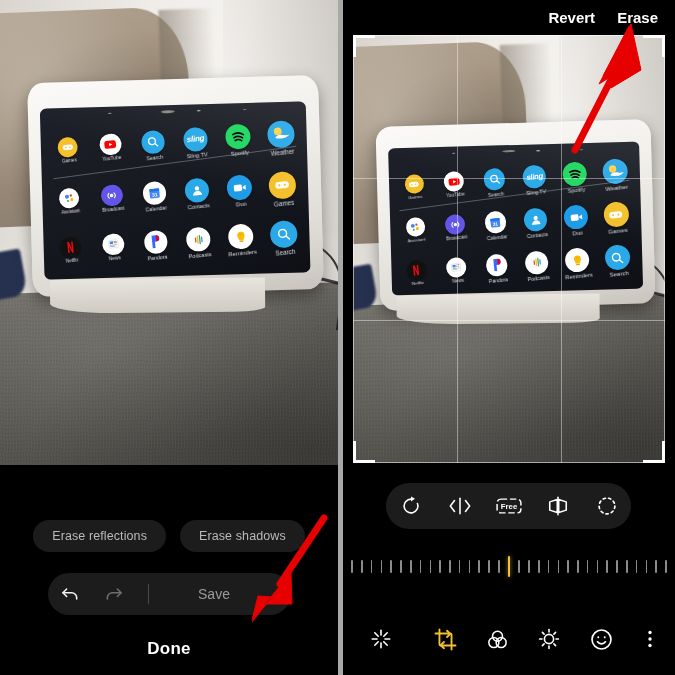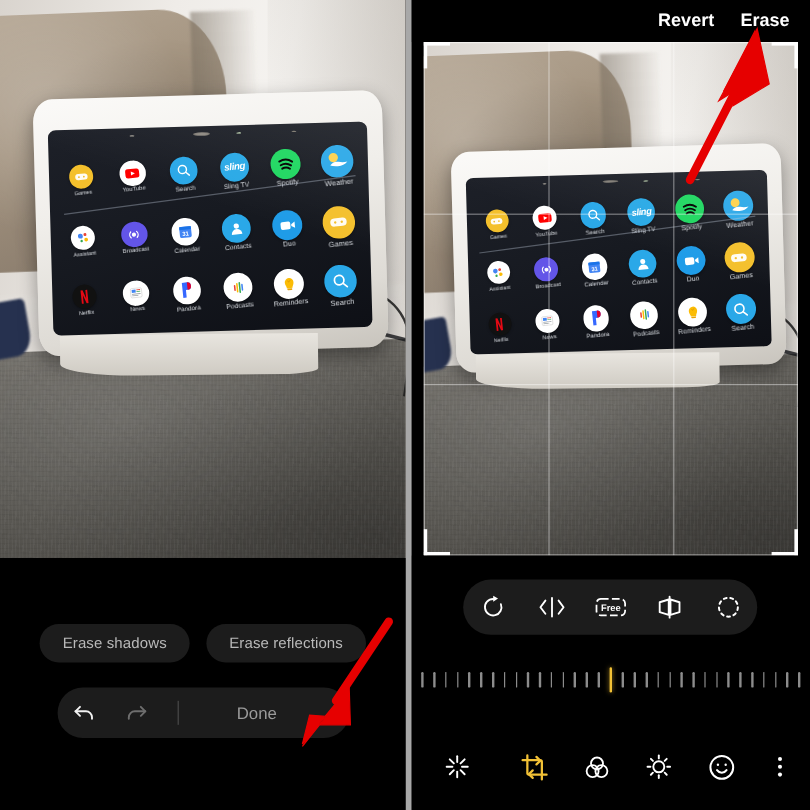--- a/index.html
+++ b/index.html
@@ -401,42 +401,43 @@
               </div>
             </div>
           <div class="screen-gloss"></div>
         </div>
       </div>
     </div>
 
     <div id="left-ui">
 
       <div class="chip-row">
+        <div class="chip">Erase reflections</div>
         <div class="chip">Erase shadows</div>
-        <div class="chip">Erase reflections</div>
       </div>
 
       <div class="tool-bar">
         <div class="tb-btn">
           <svg width="20" height="20" viewBox="0 0 24 24" fill="none" stroke="#f2f2f2" stroke-width="1.9" stroke-linecap="round" stroke-linejoin="round">
             <path d="M8 6 L3.5 10.5 L8 15"></path>
             <path d="M3.5 10.5 H14 a6 6 0 0 1 6 6 v1.5"></path>
           </svg>
         </div>
         <div class="tb-btn">
           <svg width="20" height="20" viewBox="0 0 24 24" fill="none" stroke="#6e6e6e" stroke-width="1.9" stroke-linecap="round" stroke-linejoin="round">
             <path d="M16 6 L20.5 10.5 L16 15"></path>
             <path d="M20.5 10.5 H10 a6 6 0 0 0 -6 6 v1.5"></path>
           </svg>
         </div>
         <div class="tb-sep"></div>
-        <div class="tb-erase">Done</div>
+        <div class="tb-erase">Save</div>
       </div>
 
       <div class="cta-row">
+        <div class="cta">Done</div>
       </div>
     </div>
 
     <svg class="arrow" style="left:236px; top:512px; width:100px; height:122px;" viewBox="0 0 100 122">
       <g fill="#e60000" stroke="#e60000">
         <path d="M88 6 L44 72" stroke-width="7" stroke-linecap="round"></path>
         <path d="M16 108 L53 63 L50 86 L22 84 Z"></path>
         <path d="M16 110 L55 61 L56 92 L28 92 Z"></path>
       </g>
     </svg>

